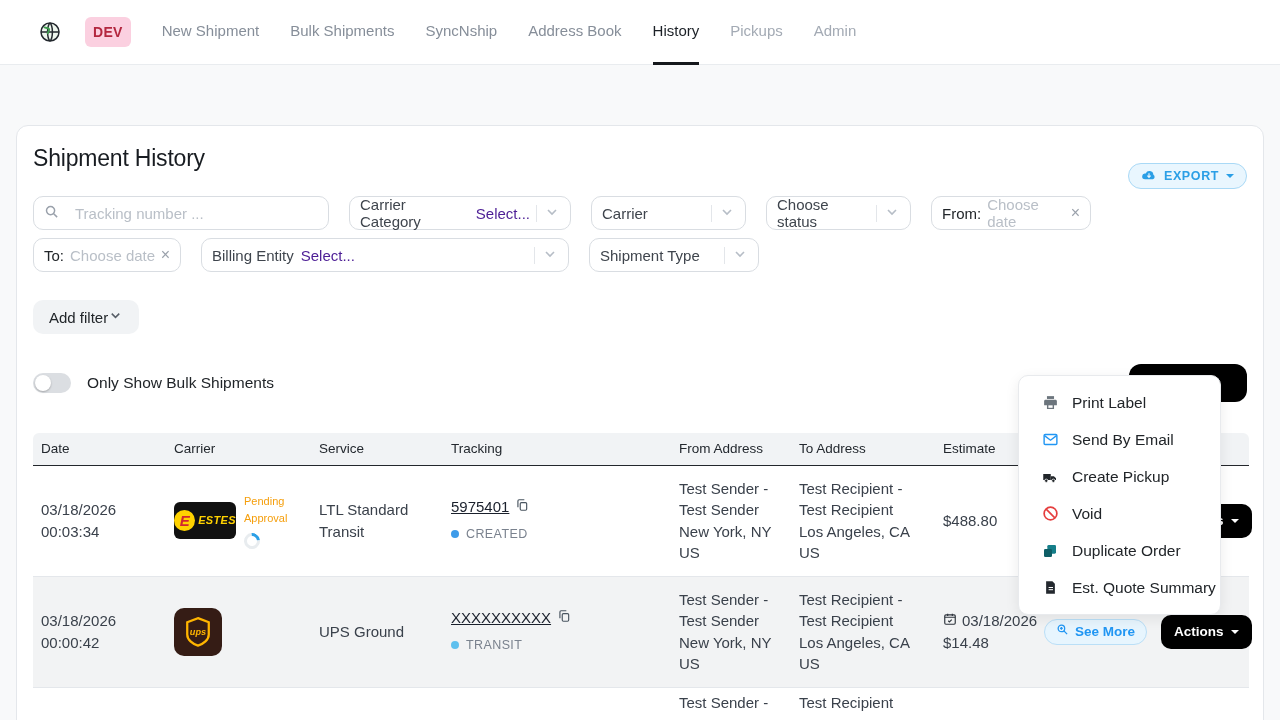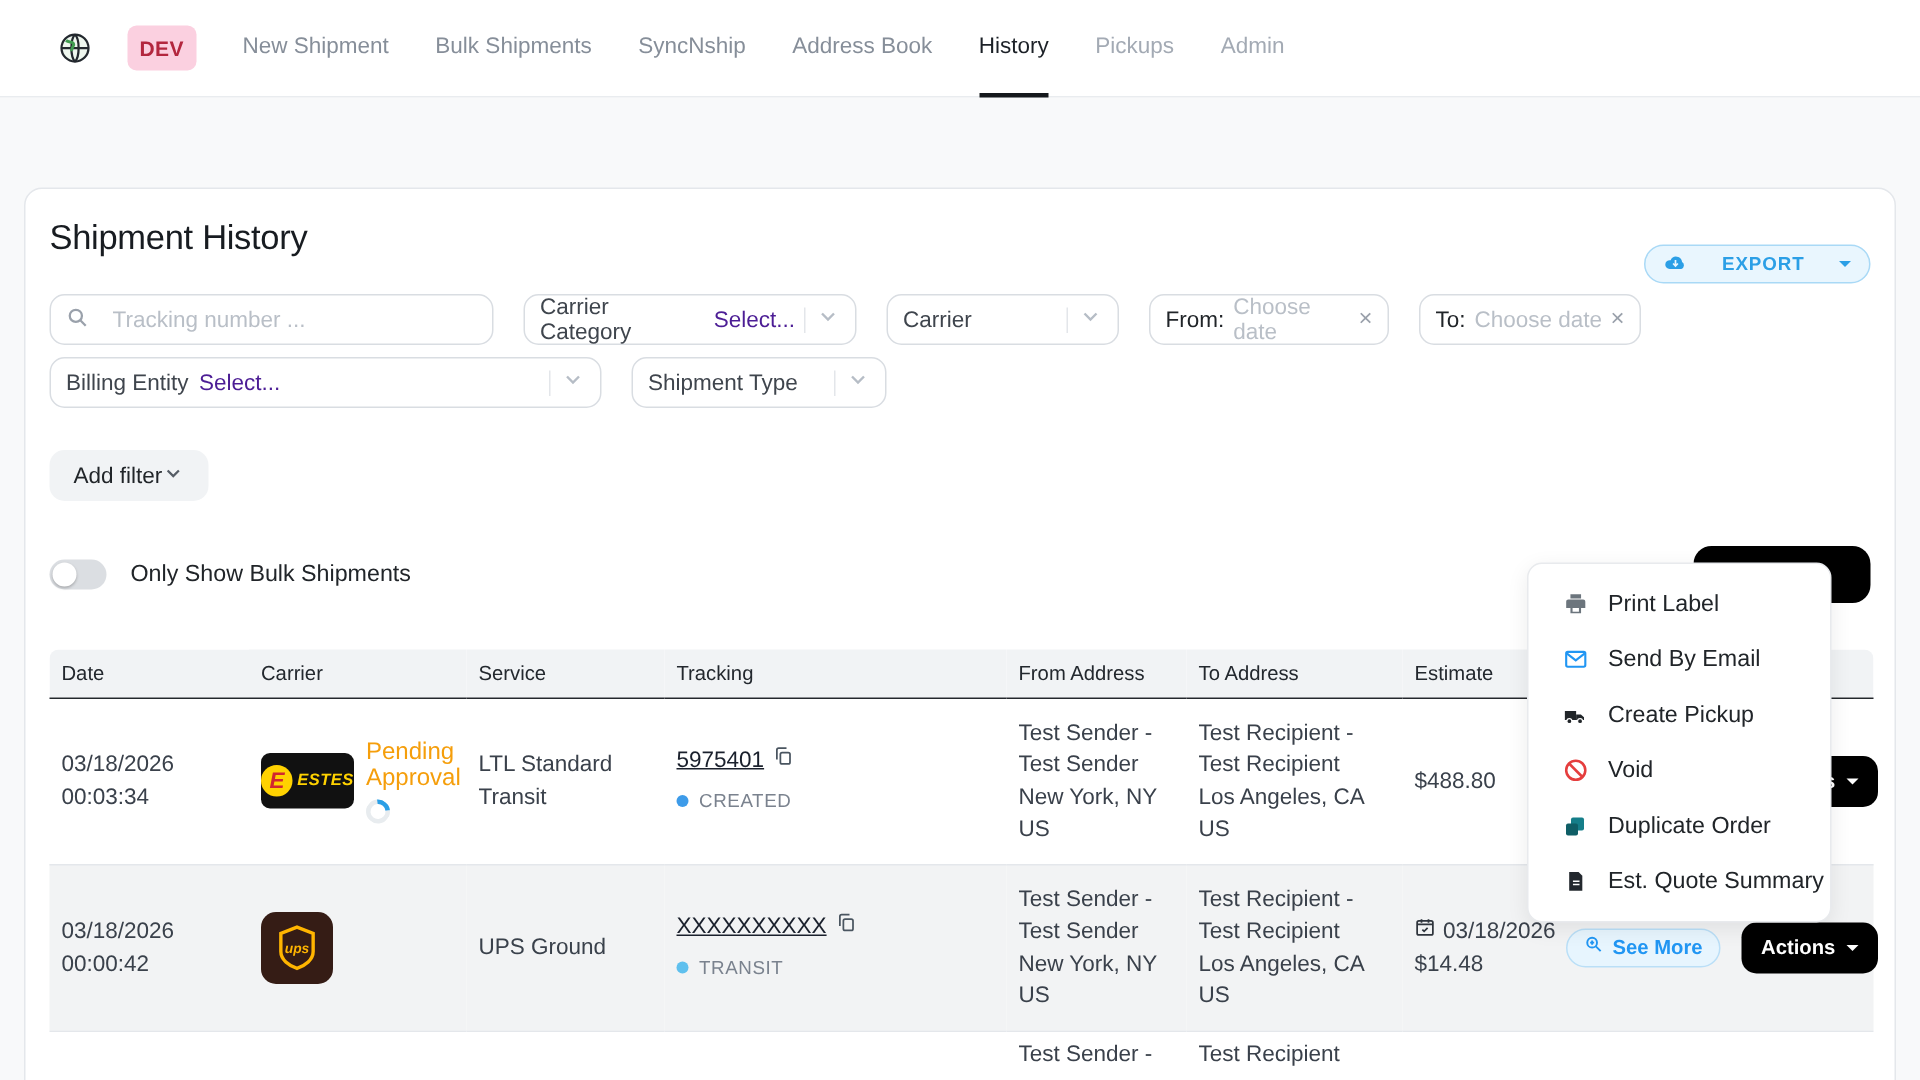--- a/index.html
+++ b/index.html
@@ -26,21 +26,21 @@
   .nav-item.active { color:#1c2127; border-bottom-color:#15181c; font-weight:500; }
   
   .card {
     position:absolute; left:16px; right:16px; top:125px; height:640px;
     background:#fff; border:1px solid #e4e7eb; border-radius:12px 12px 0 0;
     padding:0 16px;
   }
   .title-row { display:flex; justify-content:space-between; align-items:center; padding-top:12px; height:52px; }
   .h1 { font-size:23px; font-weight:500; color:#181c21; letter-spacing:-.2px; }
   .btn-export {
-    display:inline-flex; align-items:center; gap:23px;
+    display:inline-flex; align-items:center; gap:7px;
     background:#e9f6fe; border:1px solid #a9d9f6; color:#2b9fe6;
     border-radius:14px; padding:4px 12px; height:26px;
     font-size:12.5px; font-weight:bold; letter-spacing:.6px; cursor:pointer;margin-top:36px;
   }
   .caret-down { width:0; height:0; border-left:4px solid transparent; border-right:4px solid transparent; border-top:4px solid currentColor; display:inline-block; }
   
   .filters { margin-top:18px; display:flex; flex-wrap:wrap; gap:8px 20px; width:1216px; }
   .ctrl {
     height:34px; border:1px solid #d9dde2; border-radius:10px; background:#fff;
     display:flex; align-items:center; padding:0 10px; font-size:15px; color:#3f454d;
@@ -79,21 +79,21 @@
   }
   .tbl th:first-child { border-top-left-radius:6px; }
   .tbl th:last-child { border-top-right-radius:6px; }
   .tbl tbody tr { height:111px; border-bottom:1px solid #e4e7eb; }
   .tbl tbody tr.hl { background:#f2f3f4; }
   .tbl td { padding:4px 8px; vertical-align:middle; font-size:15px; color:#3a414b; line-height:21.5px; }
   .carrier-cell { display:flex; align-items:center; gap:8px; }
   .estes { width:62px; height:37px; background:#111; border-radius:6px; display:flex; align-items:center; justify-content:center; gap:3px; flex:none; }
   .estes .e-circle { width:21px; height:21px; background:#ffd200; border-radius:50%; color:#d22630; font-weight:bold; font-style:italic; font-size:15px; display:flex; align-items:center; justify-content:center; }
   .estes .e-text { color:#ffd200; font-style:italic; font-weight:bold; font-size:11px; letter-spacing:.3px; }
-  .pending { color:#f59e0b; font-weight:500; font-size:16px; line-height:17px; width:62px; }
+  .pending { color:#f59e0b; font-weight:500; font-size:11px; line-height:17px; width:62px; }
   .spinner { width:16px; height:16px; border-radius:50%; border:3px solid #e8ecef; border-top-color:#2b9fe6; transform:rotate(40deg); margin-top:6px; }
   .ups-logo { width:48px; height:48px; background:#351c15; border-radius:10px; display:flex; align-items:center; justify-content:center; }
   .logo3 { width:44px; height:40px; background:#ffc400; border-radius:8px; margin-top:18px; }
   .trk-line { display:flex; align-items:flex-end; gap:6px; }
   .trk-link { color:#1a202c; font-weight:500; text-decoration:underline; cursor:pointer; }
   .status-line { display:flex; align-items:center; gap:7px; margin-top:6px; }
   .dot { width:8px; height:8px; border-radius:50%; flex:none; }
   .dot.created { background:#3d9be9; }
   .dot.transit { background:#5fc0ee; }
   .status-txt { font-size:12.5px; color:#7a828e; letter-spacing:.4px; }
@@ -188,20 +188,30 @@
       <span>Carrier</span>
       <span class="grow"></span>
         <span class="sel-div"></span>
       <span>
         <svg width="16" height="16" viewBox="0 0 20 20" fill="none" stroke="#b6bdc6" stroke-width="2">
             <path d="M5 7.5l5 5 5-5"></path>
           </svg>
       </span>
     </div>
 
+    <div class="ctrl w-status">
+      <span>Choose status</span>
+      <span class="grow"></span>
+        <span class="sel-div"></span>
+      <span>
+        <svg width="16" height="16" viewBox="0 0 20 20" fill="none" stroke="#b6bdc6" stroke-width="2">
+            <path d="M5 7.5l5 5 5-5"></path>
+          </svg>
+      </span>
+    </div>
 
     <div class="ctrl w-from">
       <span style="font-weight:500;color:#212529">From:</span>
       <span class="ph">Choose date</span>
       <span class="grow"></span>
       <span class="clear-x">×</span>
     </div>
 
     <div class="ctrl w-to">
       <span style="font-weight:500;color:#212529">To:</span>

